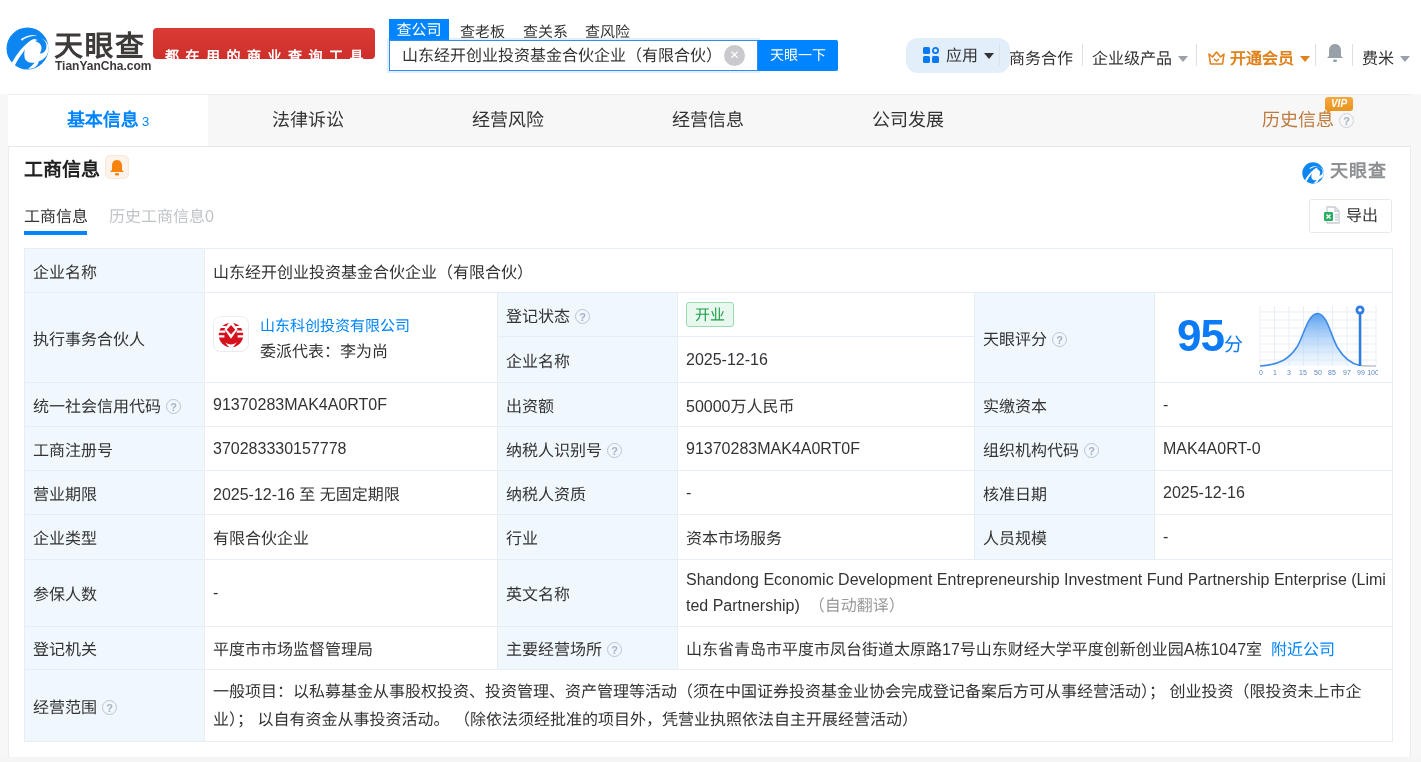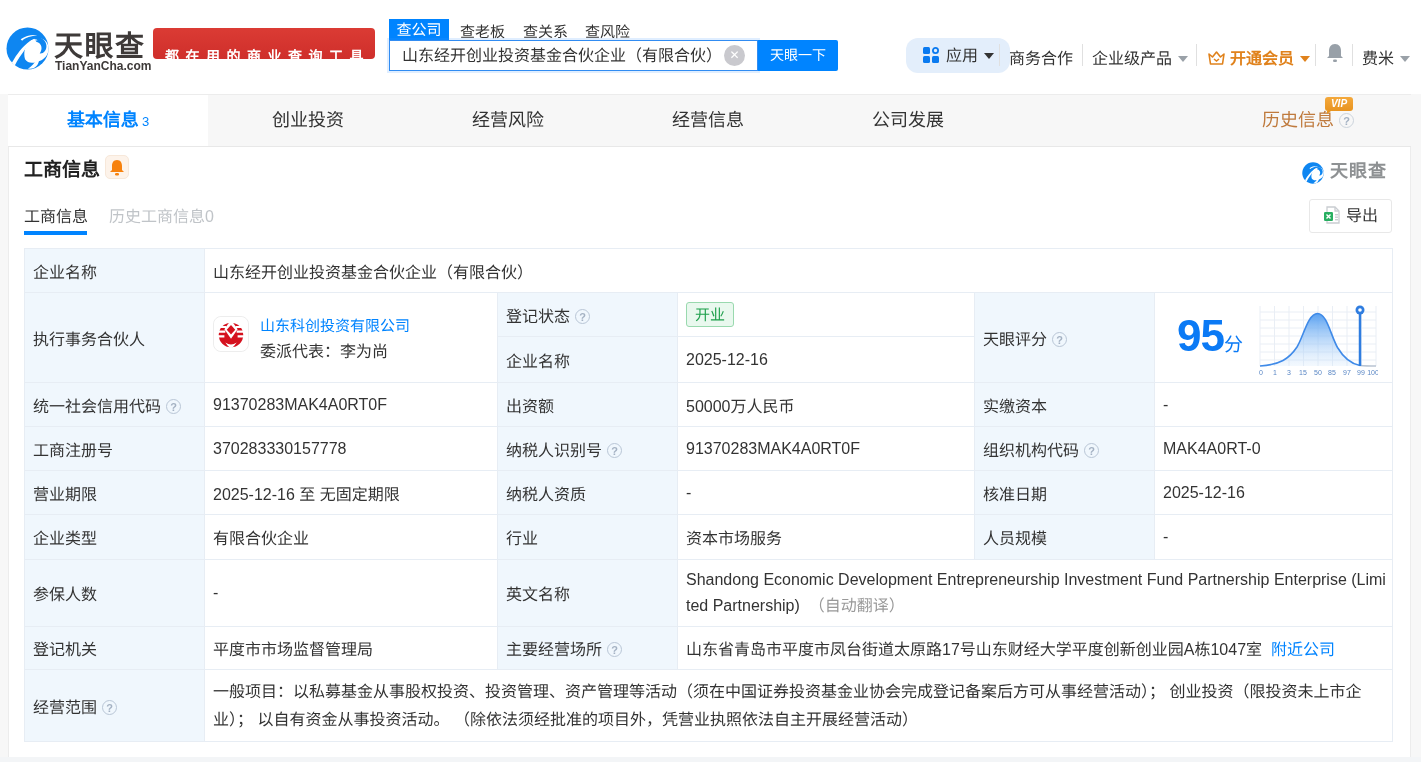--- a/index.html
+++ b/index.html
@@ -124,21 +124,21 @@
     <path d="M8 0 C12 0 14 3 14 7 L14 12 L16 14 L0 14 L2 12 L2 7 C2 3 4 0 8 0 Z" fill="#98a0a8"></path>
     <rect x="6" y="15.5" width="4" height="2.5" rx="1.2" fill="#98a0a8"></rect>
   </svg>
   <div class="abs sep" style="left:1352px"></div>
   <div class="abs hnav" style="left:1362px">费米<span class="caret gray"></span></div>
 
   <div class="abs side l" style="left:0;width:9px"></div>
   <div class="abs side r" style="left:1410px;width:11px"></div>
   <div class="abs navbar">
     <div class="ntab on" style="left:0">基本信息<span class="cnt">3</span></div>
-    <div class="ntab" style="left:200px">创业投资</div>
+    <div class="ntab" style="left:200px">法律诉讼</div>
     <div class="ntab" style="left:400px">经营风险</div>
     <div class="ntab" style="left:600px">经营信息</div>
     <div class="ntab" style="left:800px">公司发展</div>
     <div class="ntab" style="left:1200px;color:#bf7a3d">历史信息<span class="q" style="border-color:#ccd4dc">?</span><span class="vip">VIP</span></div>
   </div>
 
   <div class="abs h1">工商信息</div>
   <div class="abs bellbox">
     <svg width="14" height="16" viewBox="0 0 14 16" style="margin-top:4px">
       <path d="M7 0 C10.5 0 12 2.8 12 6 L12 10 L14 12 L0 12 L2 10 L2 6 C2 2.8 3.5 0 7 0 Z" fill="#f7820e"></path>

